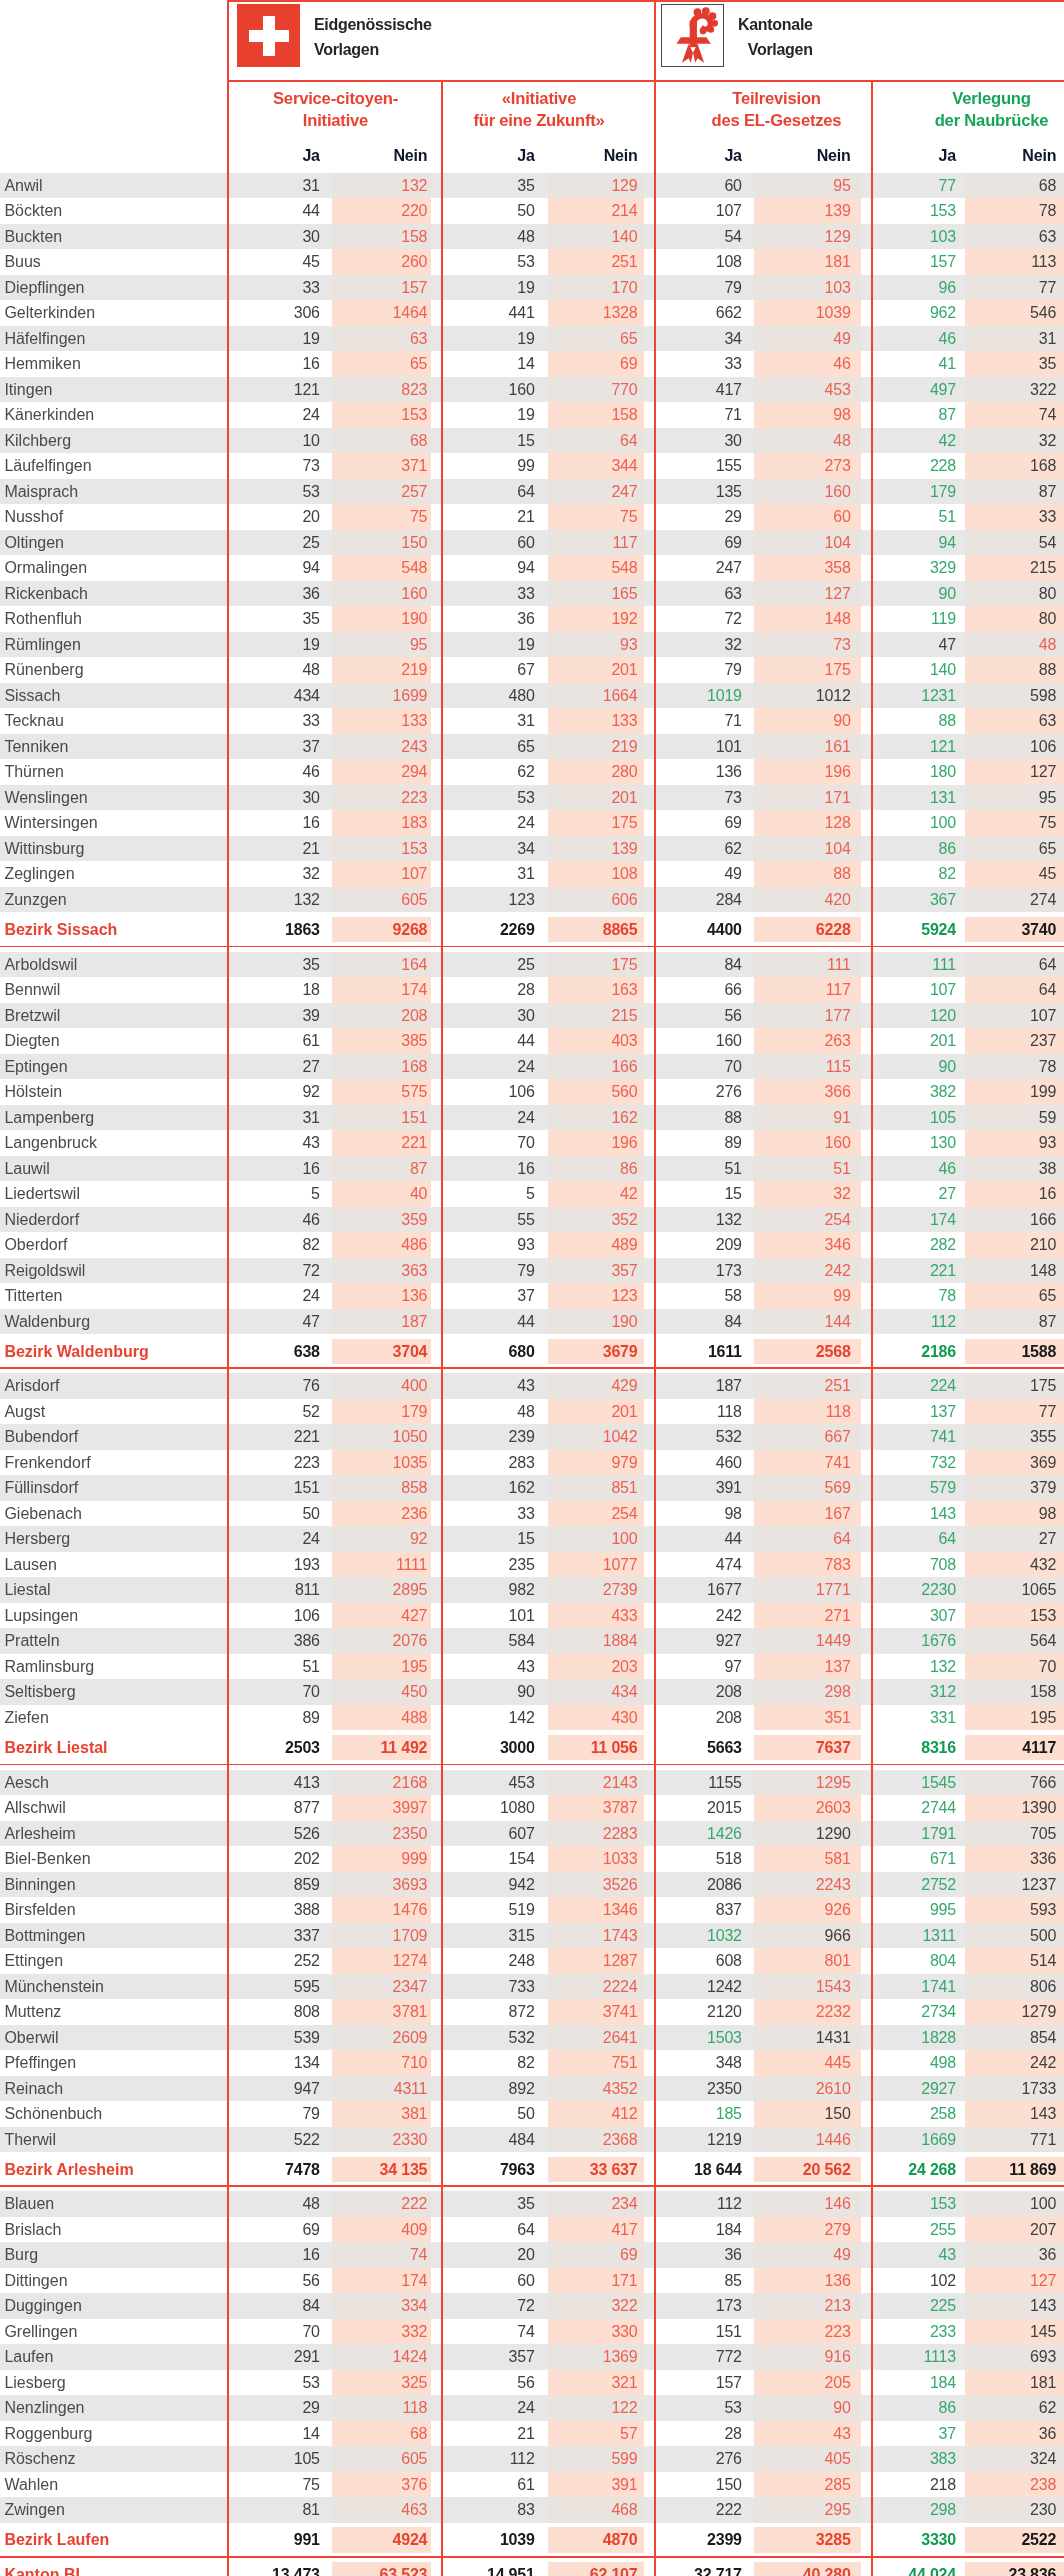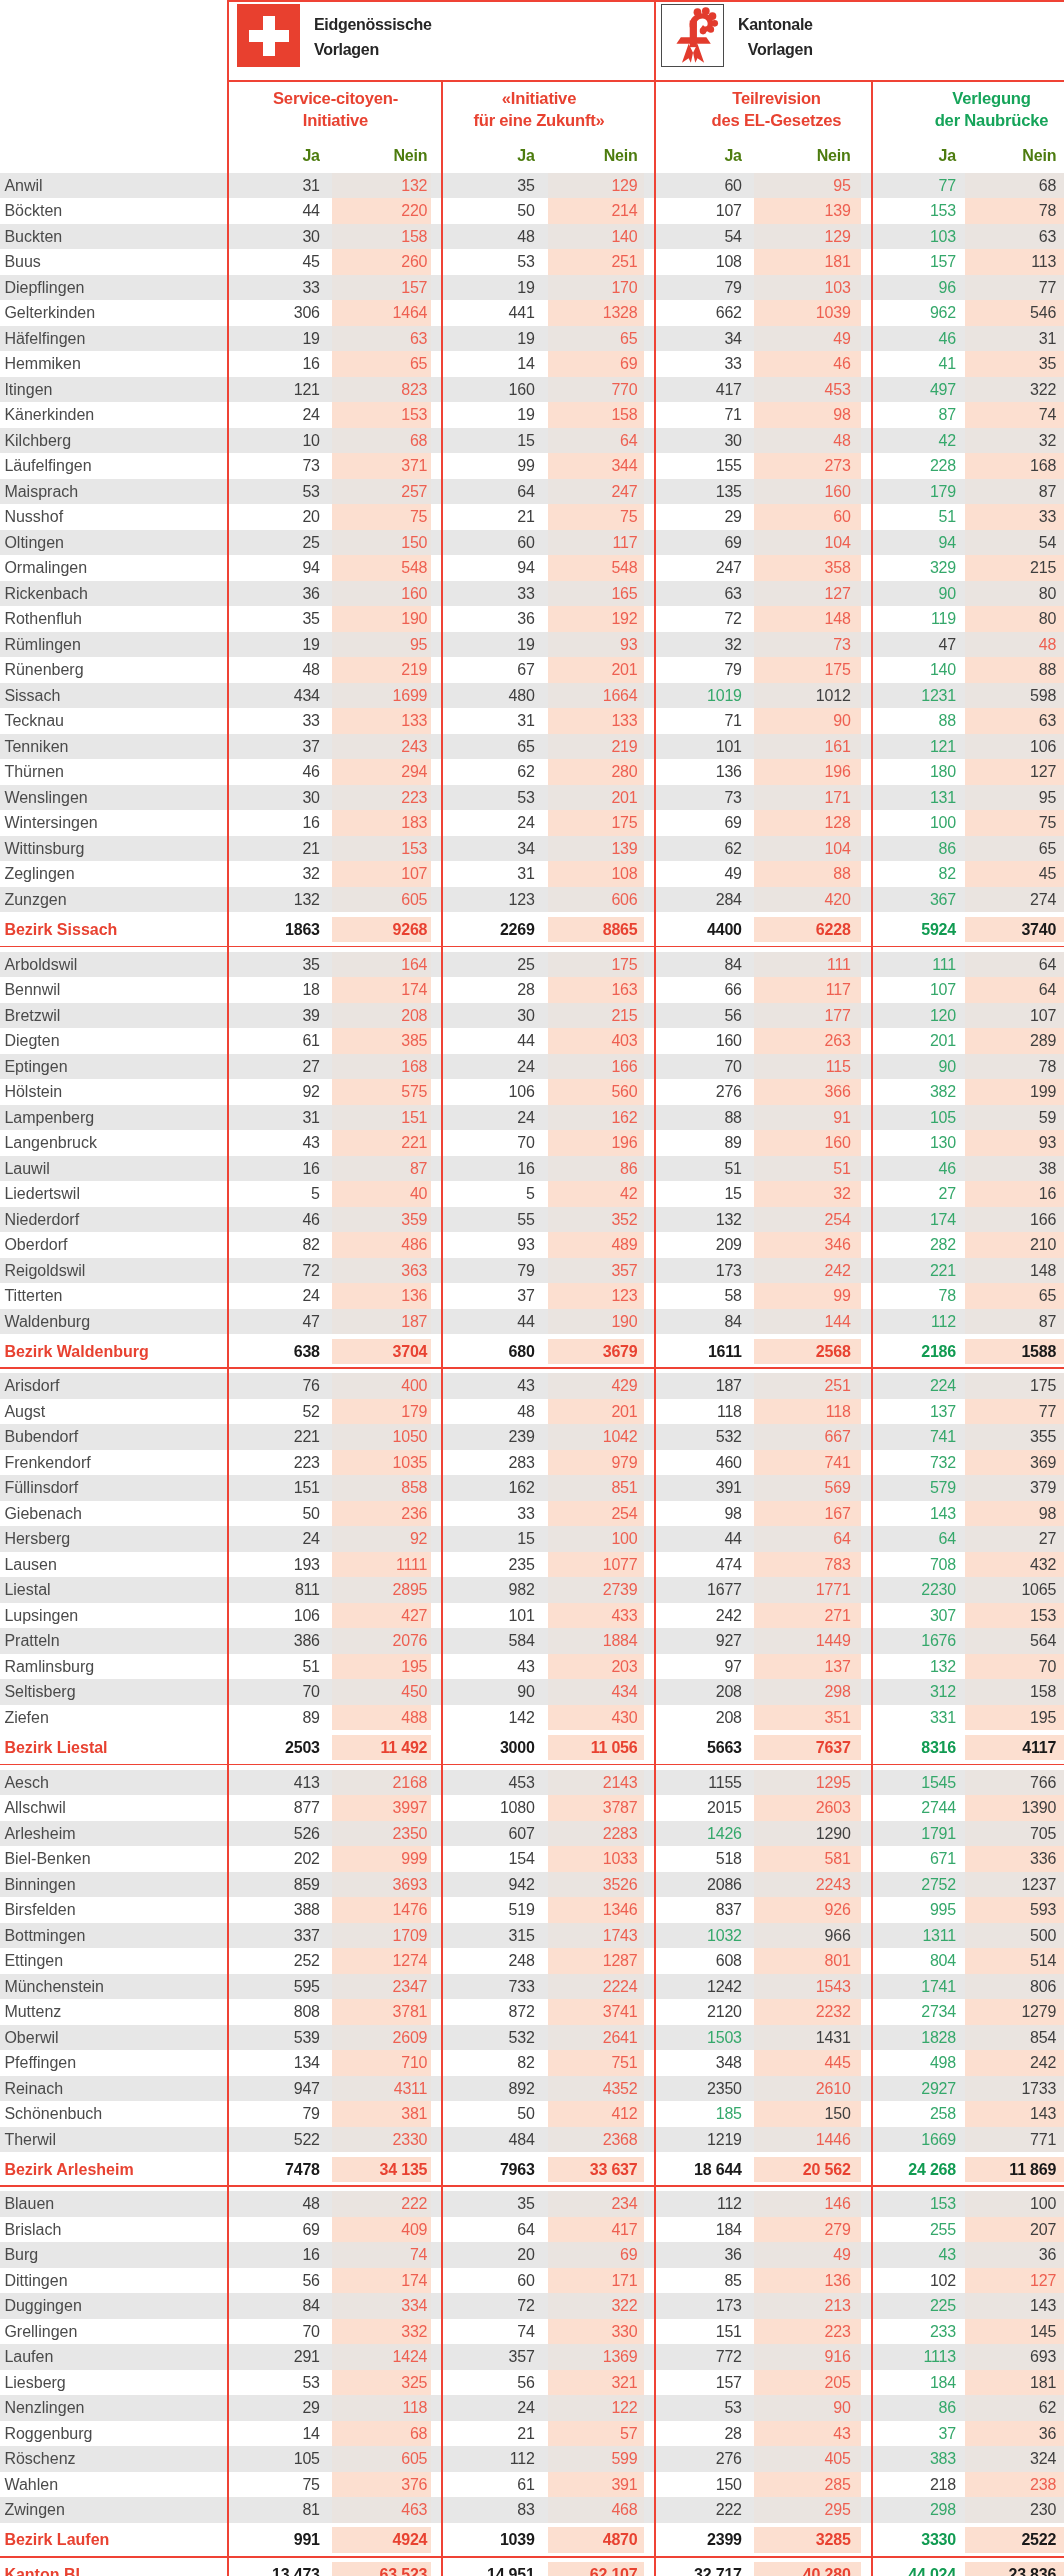--- a/index.html
+++ b/index.html
@@ -41,21 +41,21 @@
   .c7{padding-right:9px;} .c8{padding-right:7.8px;}
   
   .row .band{background-image:linear-gradient(to right,#fcdfd0 0,#fcdfd0 calc(100% - 9.4px),rgba(0,0,0,0) calc(100% - 9.4px));}
   .row .band.full{background-image:linear-gradient(to right,#fcdfd0 0,#fcdfd0 100%);}
   .row.odd .band{background-image:linear-gradient(to right,#eae4e0 0,#eae4e0 calc(100% - 9.4px),rgba(0,0,0,0) calc(100% - 9.4px));}
   .row.odd .band.full{background-image:linear-gradient(to right,#eae4e0 0,#eae4e0 100%);}
   
   .win-red{color:#ee6051;}
   .win-green{color:#35a86b;}
   
-  .row.colhead .val{font-weight:bold;color:#4d7c0f;}
+  .row.colhead .val{font-weight:bold;color:#0f172a;}
   
   .row.total{background:#fff;margin-top:4.4px;}
   .row.total .label{color:#e84231;font-weight:bold;}
   .row.total .val{font-weight:bold;color:#1a1a1a;}
   .row.total .win-red{color:#e84231;}
   .row.total .win-green{color:#119b52;}
   .divider{height:1.7px;background:#ef4335;margin:3.3px 0 4.4px 0;position:relative;z-index:30;}
 </style>
 </head>
 <body>
@@ -496,21 +496,21 @@
       </div>
       <div class="row">
         <div class="cell label">Diegten</div>
         <div class="cell val c1">61</div>
         <div class="cell val c2 band win-red">385</div>
         <div class="cell val c3">44</div>
         <div class="cell val c4 band win-red">403</div>
         <div class="cell val c5">160</div>
         <div class="cell val c6 band win-red">263</div>
         <div class="cell val c7 win-green">201</div>
-        <div class="cell val c8 band full">289</div>
+        <div class="cell val c8 band full">237</div>
       </div>
       <div class="row odd">
         <div class="cell label">Eptingen</div>
         <div class="cell val c1">27</div>
         <div class="cell val c2 band win-red">168</div>
         <div class="cell val c3">24</div>
         <div class="cell val c4 band win-red">166</div>
         <div class="cell val c5">70</div>
         <div class="cell val c6 band win-red">115</div>
         <div class="cell val c7 win-green">90</div>

